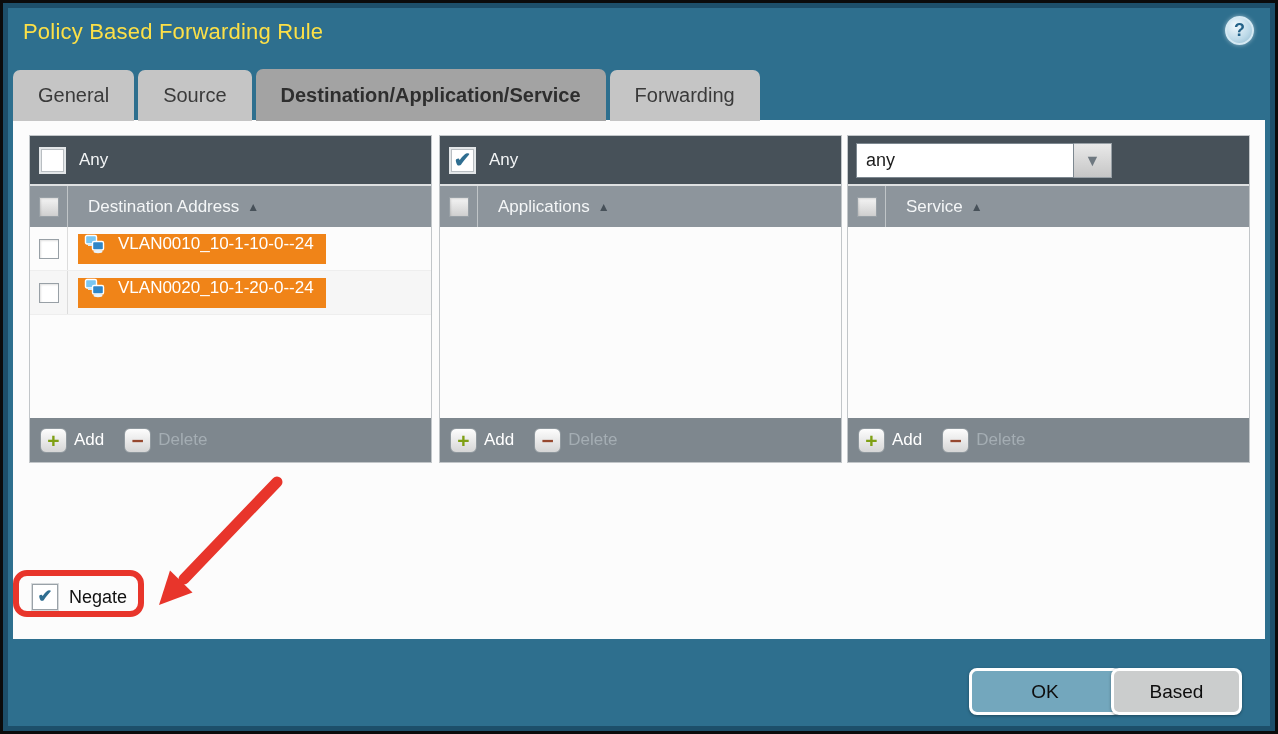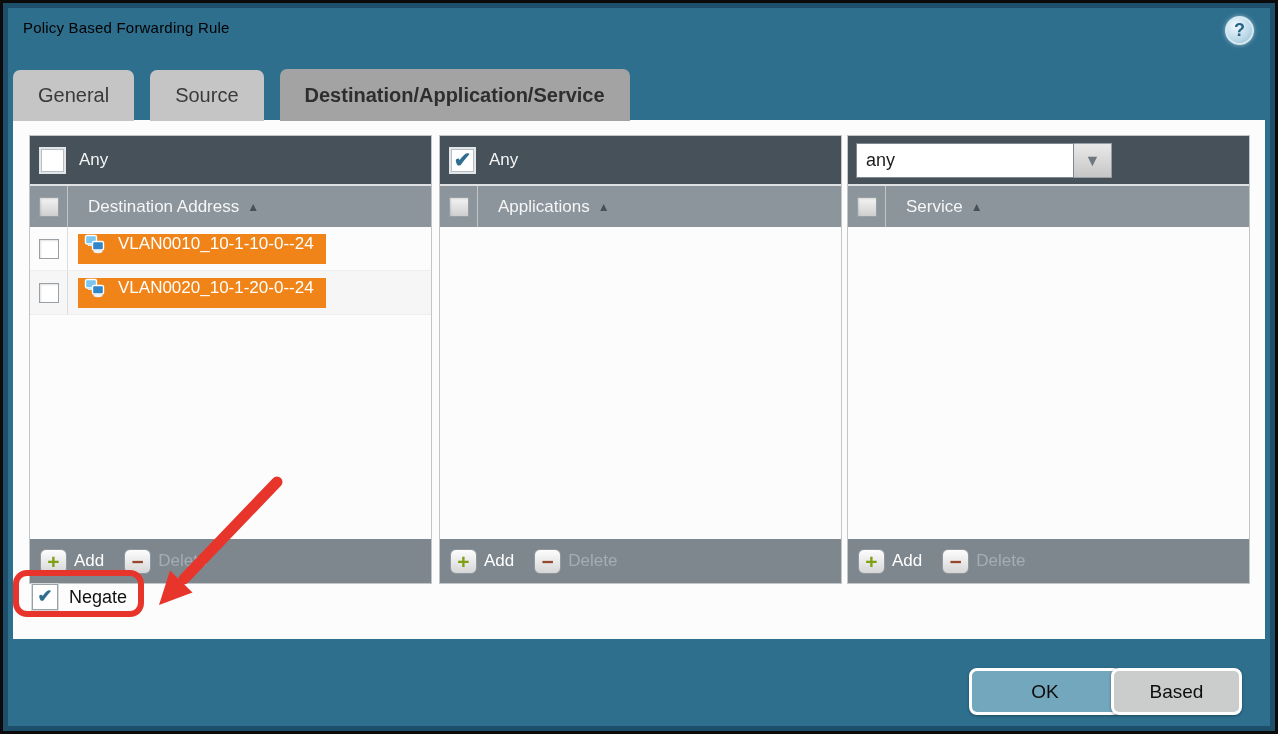--- a/index.html
+++ b/index.html
@@ -7,52 +7,52 @@
 
   .dialog {
     position:absolute; inset:0;
     background:#2e6f8e;
     border:3px solid #0b0b0b;
     box-shadow: inset 0 0 0 5px #1d4f6a;
   }
 
   .title {
     position:absolute; left:20px; top:16px;
-    font-size:15px; color:#000000; letter-spacing:.2px;
+    font-size:22px; color:#fde047; letter-spacing:.2px;
   }
 
   .help {
     position:absolute; right:21px; top:13px;
     width:29px; height:29px; border-radius:50%;
     background: radial-gradient(circle at 35% 30%, #f2f9fd, #bcd9e8 60%, #8fb9cf);
     border:2px solid #d5e9f3;
     box-shadow: 0 0 4px rgba(255,255,255,.5);
     display:flex; align-items:center; justify-content:center;
     font-size:18px; font-weight:bold; color:#246288; cursor:pointer;
   }
 
-  .tabs { position:absolute; left:10px; top:66px; display:flex; align-items:flex-end; height:52px; z-index:4;gap:12px; }
+  .tabs { position:absolute; left:10px; top:66px; display:flex; align-items:flex-end; height:52px; z-index:4; }
   .tab {
     height:51px; margin-right:4px; padding:0 25px;
     display:flex; align-items:center;
     background:#c5c5c5; color:#3a3a3a;
     font-size:20px; border-radius:7px 7px 0 0;
     cursor:pointer; white-space:nowrap;
   }
   .tab.active {
     height:52px; background:#a3a3a3; color:#2e2e2e; z-index:5;font-weight:bold;
   }
 
   .panel {
     position:absolute; left:10px; top:117px; width:1252px; height:519px;
     background:#fcfcfc; z-index:3;
   }
 
   .col {
-    position:absolute; top:15px; width:403px; height:449px;
+    position:absolute; top:15px; width:403px; height:328px;
     display:flex; flex-direction:column;
     border:1px solid #c2c6c9; background:#fbfbfb;
   }
   .col1 { left:16px; } .col2 { left:426px; } .col3 { left:834px; }
 
   .anybar {
     height:48px; background:#475159; flex:0 0 48px;
     display:flex; align-items:center; padding-left:9px; position:relative;
   }
   .anylabel { color:#f2f4f5; font-size:17px; margin-left:13px; }
@@ -156,20 +156,21 @@
   <div class="title">Policy Based Forwarding Rule</div>
 
   <div class="help">
     <span>?</span>
   </div>
 
   <div class="tabs">
     <div class="tab">General</div>
     <div class="tab">Source</div>
     <div class="tab active">Destination/Application/Service</div>
+    <div class="tab">Forwarding</div>
   </div>
 
   <div class="panel">
 
     <div class="col col1">
       <div class="anybar">
         <span class="cb cb-lg"></span>
         <span class="anylabel">Any</span>
       </div>
       <div class="hdr">

